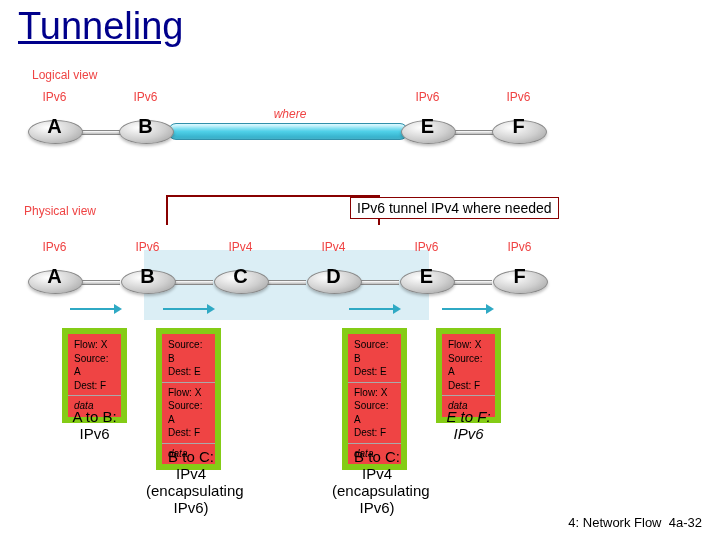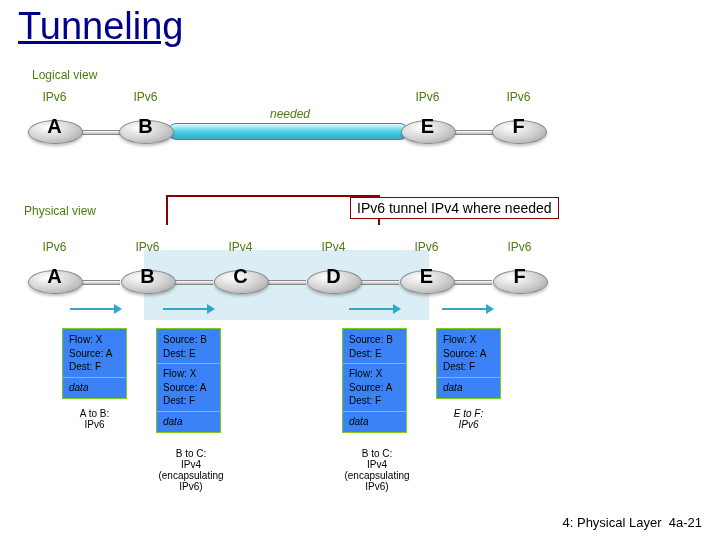--- a/index.html
+++ b/index.html
@@ -31,39 +31,39 @@
     color: #000;
   }
   .callout-line {
     position: absolute;
     background: #800;
   }
   .label {
     position: absolute;
     font-family: Arial, Helvetica, sans-serif;
     font-size: 12px;
-    color: #4d7c0f;
+    color: #ef4444;
   }
   .italic { font-style: italic; }
   .center { text-align: center; }
   .ipbox {
     position: absolute;
-    border: 1px solid #84cc16;
-    background: #3b82f6;
+    border: 6px solid #84cc16;
+    background: #ef4444;
     font-family: Arial, Helvetica, sans-serif;
     font-size: 10px;
     line-height: 1.35;
     padding: 4px 6px;
     color: #000;
     box-sizing: border-box;
   }
   .caption {
     position: absolute;
     font-family: Arial, Helvetica, sans-serif;
-    font-size: 10px;
+    font-size: 15px;
     color: #000;
     text-align: center;
   }
   .node {
     position: absolute;
     width: 53px;
     height: 30px;
   }
   .node .disk {
     position: absolute;
@@ -129,21 +129,21 @@
 </head>
 <body>
 
 <div class="title">Tunneling</div>
 
 <div class="label" style="left:32px; top:68px;">Logical view</div>
 
 <div class="bar" style="left:75px; top:130px; width:50px;"></div>
 <div class="tube" style="left:168px; top:123px; width:238px;"></div>
 <div class="bar" style="left:448px; top:130px; width:50px;"></div>
-<div class="label italic center" style="left:260px; top:107px; width:60px;">needed</div>
+<div class="label italic center" style="left:260px; top:107px; width:60px;">where</div>
 
 <div class="label center" style="left:32px; top:90px; width:45px;">IPv6</div>
 <div class="node" style="left:28px; top:112px;">
     <div class="disk"></div>
     <div class="letter">A</div>
   </div>
 
 <div class="label center" style="left:123px; top:90px; width:45px;">IPv6</div>
 <div class="node" style="left:119px; top:112px;">
     <div class="disk"></div>
@@ -262,14 +262,14 @@
   <div>Flow: X</div>
   <div>Source: A</div>
   <div>Dest: F</div>
   <div style="border-top:1px solid #aaa;margin:3px -6px;"></div>
   <div class="italic">data</div>
 </div>
 <div class="caption" style="left:436px; top:408px; width:65px; white-space:pre-line;font-style:italic;">E to F:
 IPv6</div>
 
 <div class="footer">
-  <span>4: Physical Layer</span>&nbsp;&nbsp;<span>4a-21</span>
+  <span>4: Network Flow</span>&nbsp;&nbsp;<span>4a-32</span>
 </div>
 
 </body></html>

